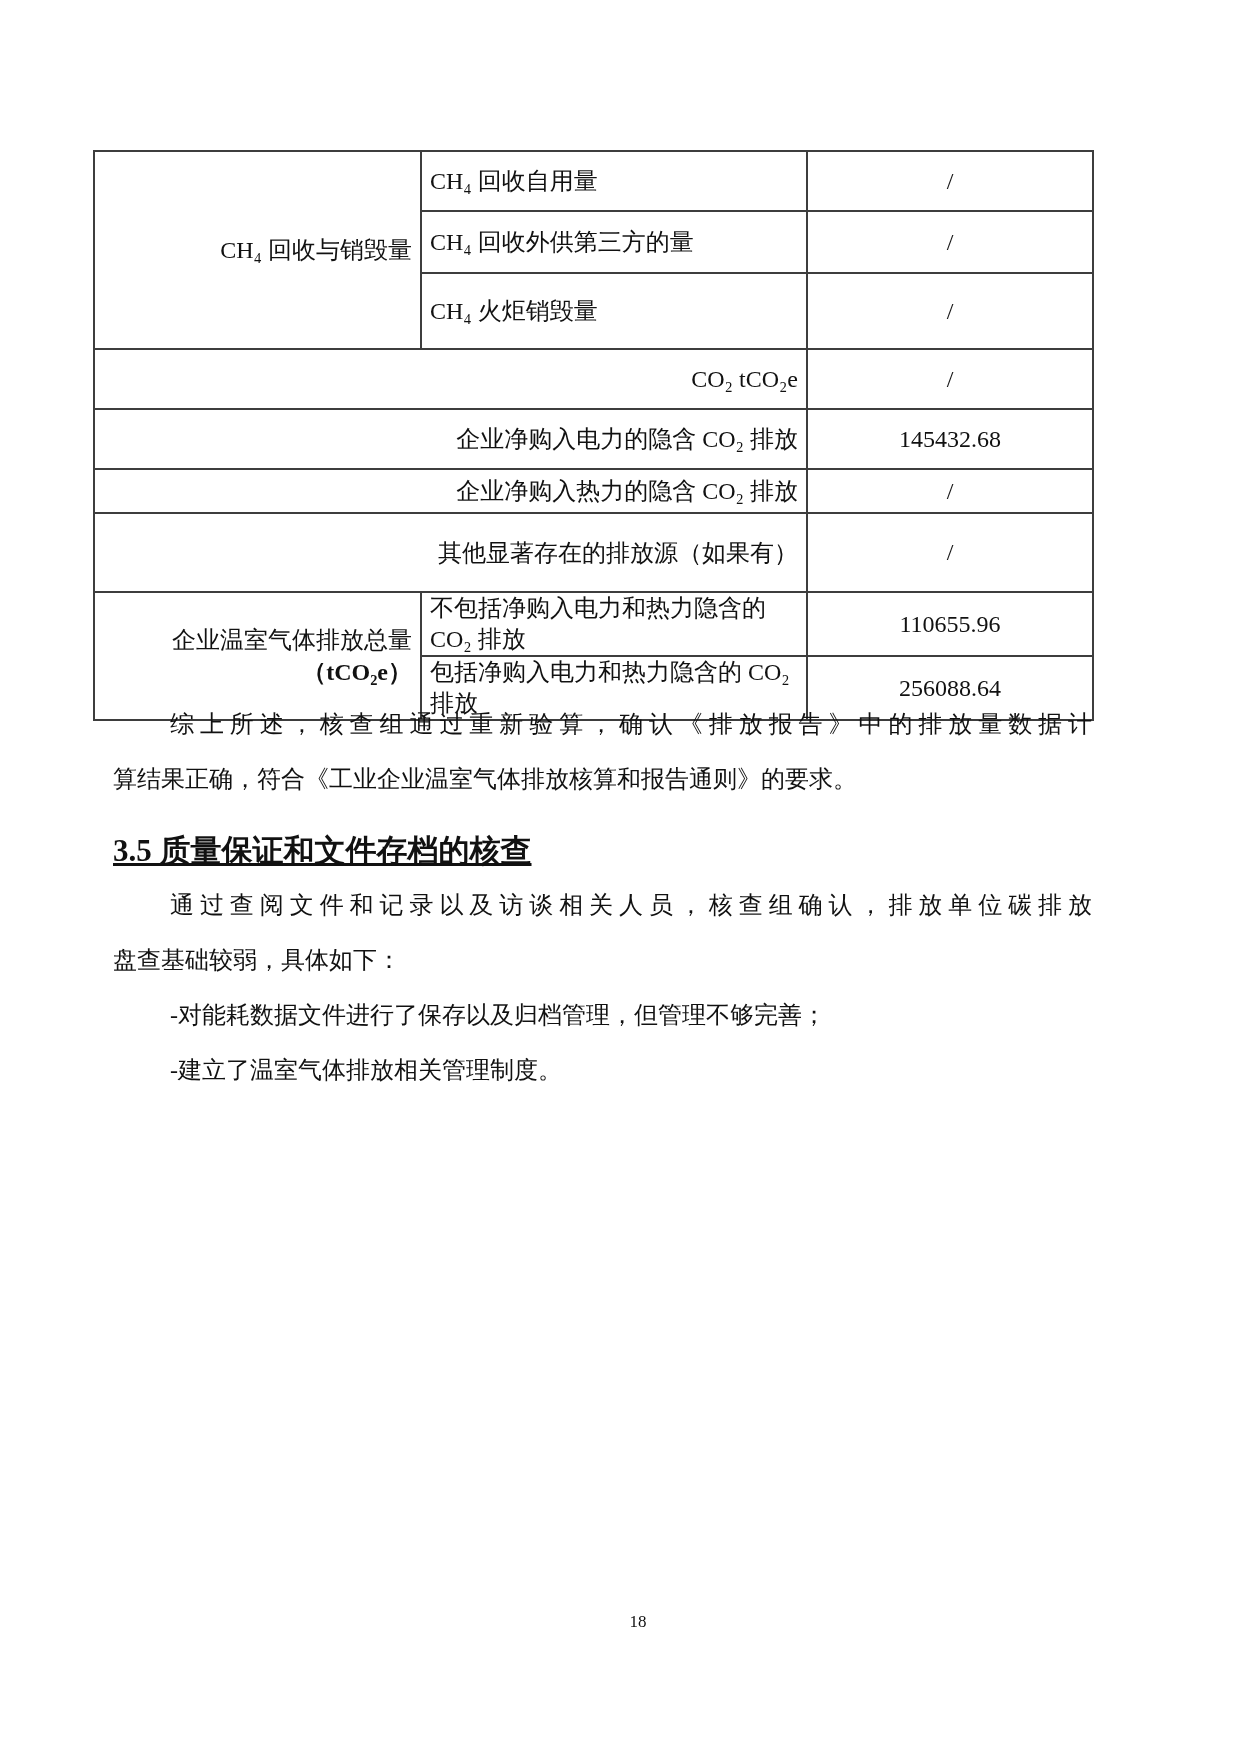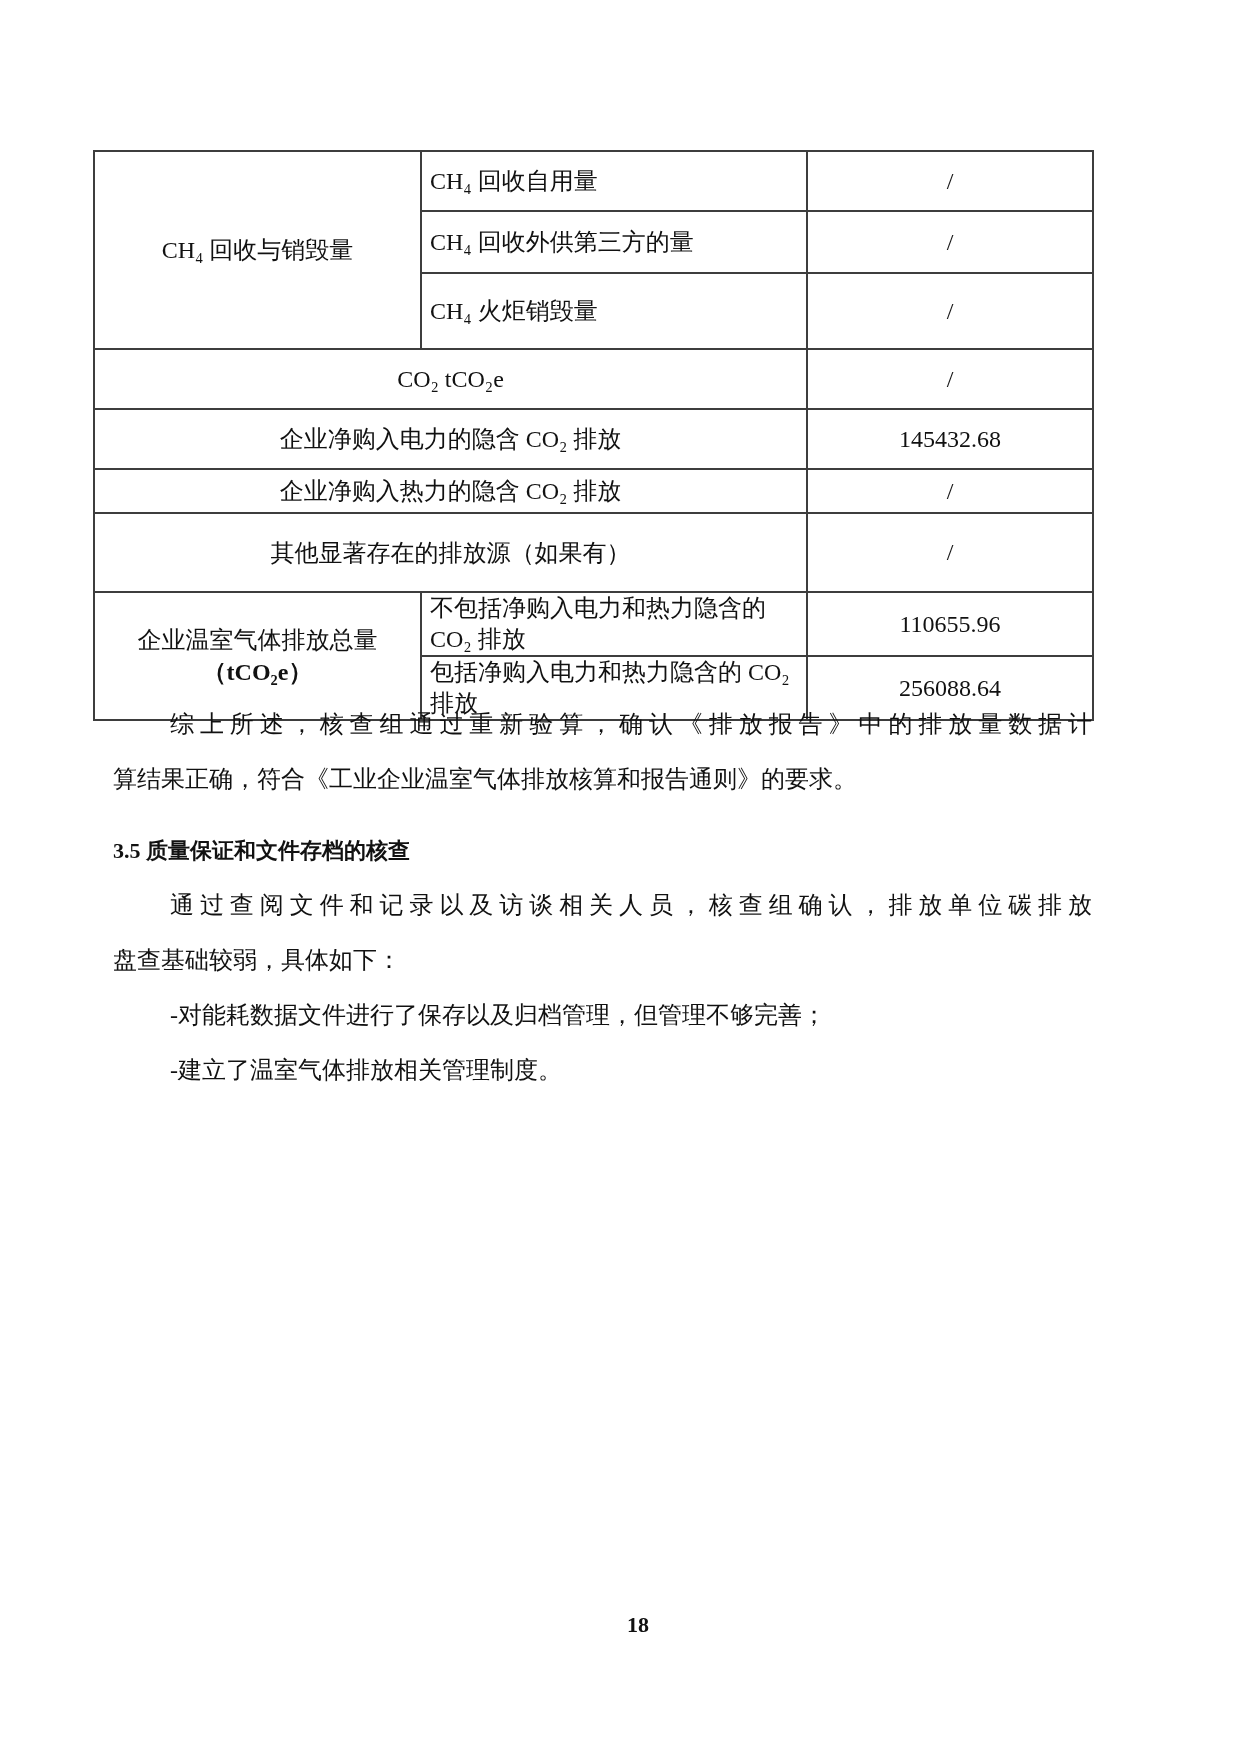--- a/index.html
+++ b/index.html
@@ -19,43 +19,43 @@
     width:999px;
   }
   table.emissions td{
     border:2px solid #3d3d3d;
     font-size:24px;
     vertical-align:middle;
     background:#fff;
     padding:0 8px;
     overflow:hidden;
   }
-  td.lbl{text-align:center;padding-left:15px;}
+  td.lbl{text-align:right;padding-left:15px;}
   td.lbl2{text-align:left;padding-left:10px;}
   td.val{text-align:center;padding:0 4px;}
   td.multiline{line-height:31px;padding-top:4px;padding-bottom:4px;}
   .group-line{display:block;line-height:32px;}
   .bold{font-weight:bold;}
   
   .text-block{
     position:absolute;left:113px;top:697px;width:979px;
     font-size:24px;
   }
   .text-block p{margin:0;line-height:55px;}
   .indent{text-indent:57px;}
   .spread{text-align:justify;text-align-last:justify;}
   .heading{
-    font-weight:bold;font-size:22px;
-    line-height:48px;margin-top:16px !important;
+    font-weight:bold;font-size:31px;
+    line-height:48px;margin-top:16px !important;text-decoration:underline;
   }
   .list-start{margin-top:8px !important;}
   .page-number{
     position:absolute;top:1612px;left:638px;
     transform:translateX(-50%);
-    font-size:22px;font-weight:bold;
+    font-size:17px;font-weight:normal;
   }
 </style>
 </head>
 <body>
 
 <div class="page">
 
   <table class="emissions">
     <colgroup>
       <col style="width:327px">

